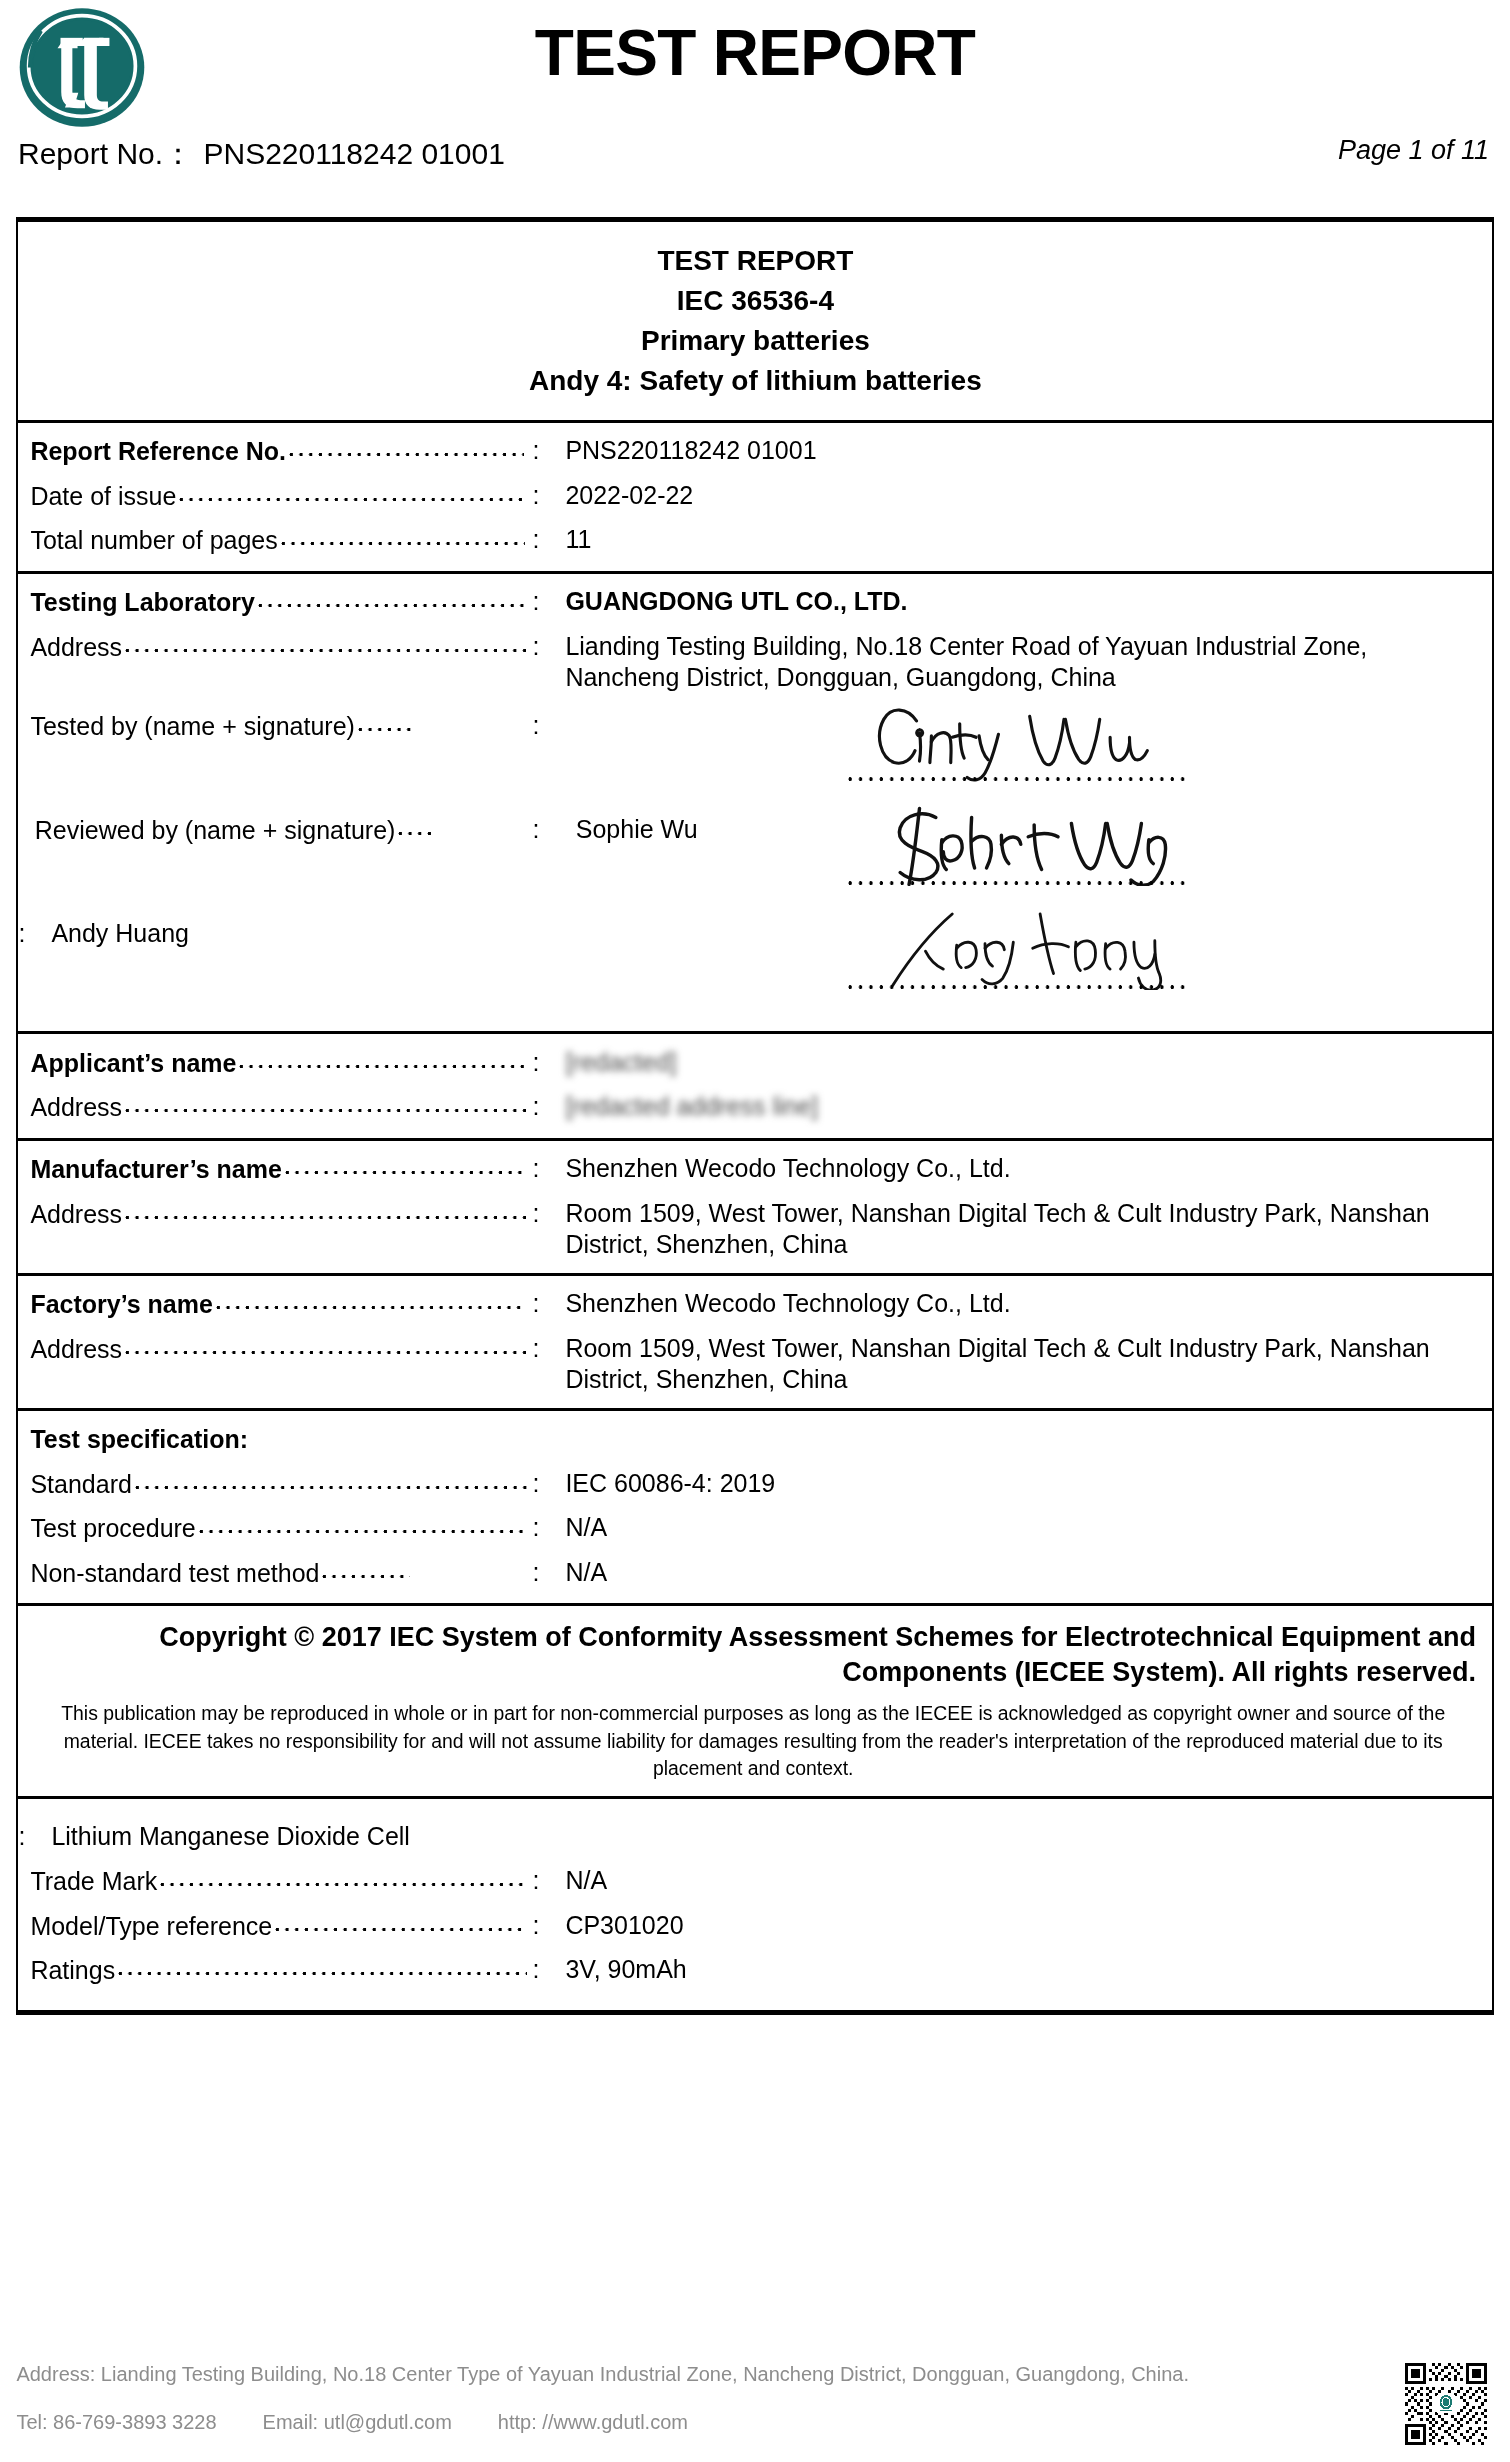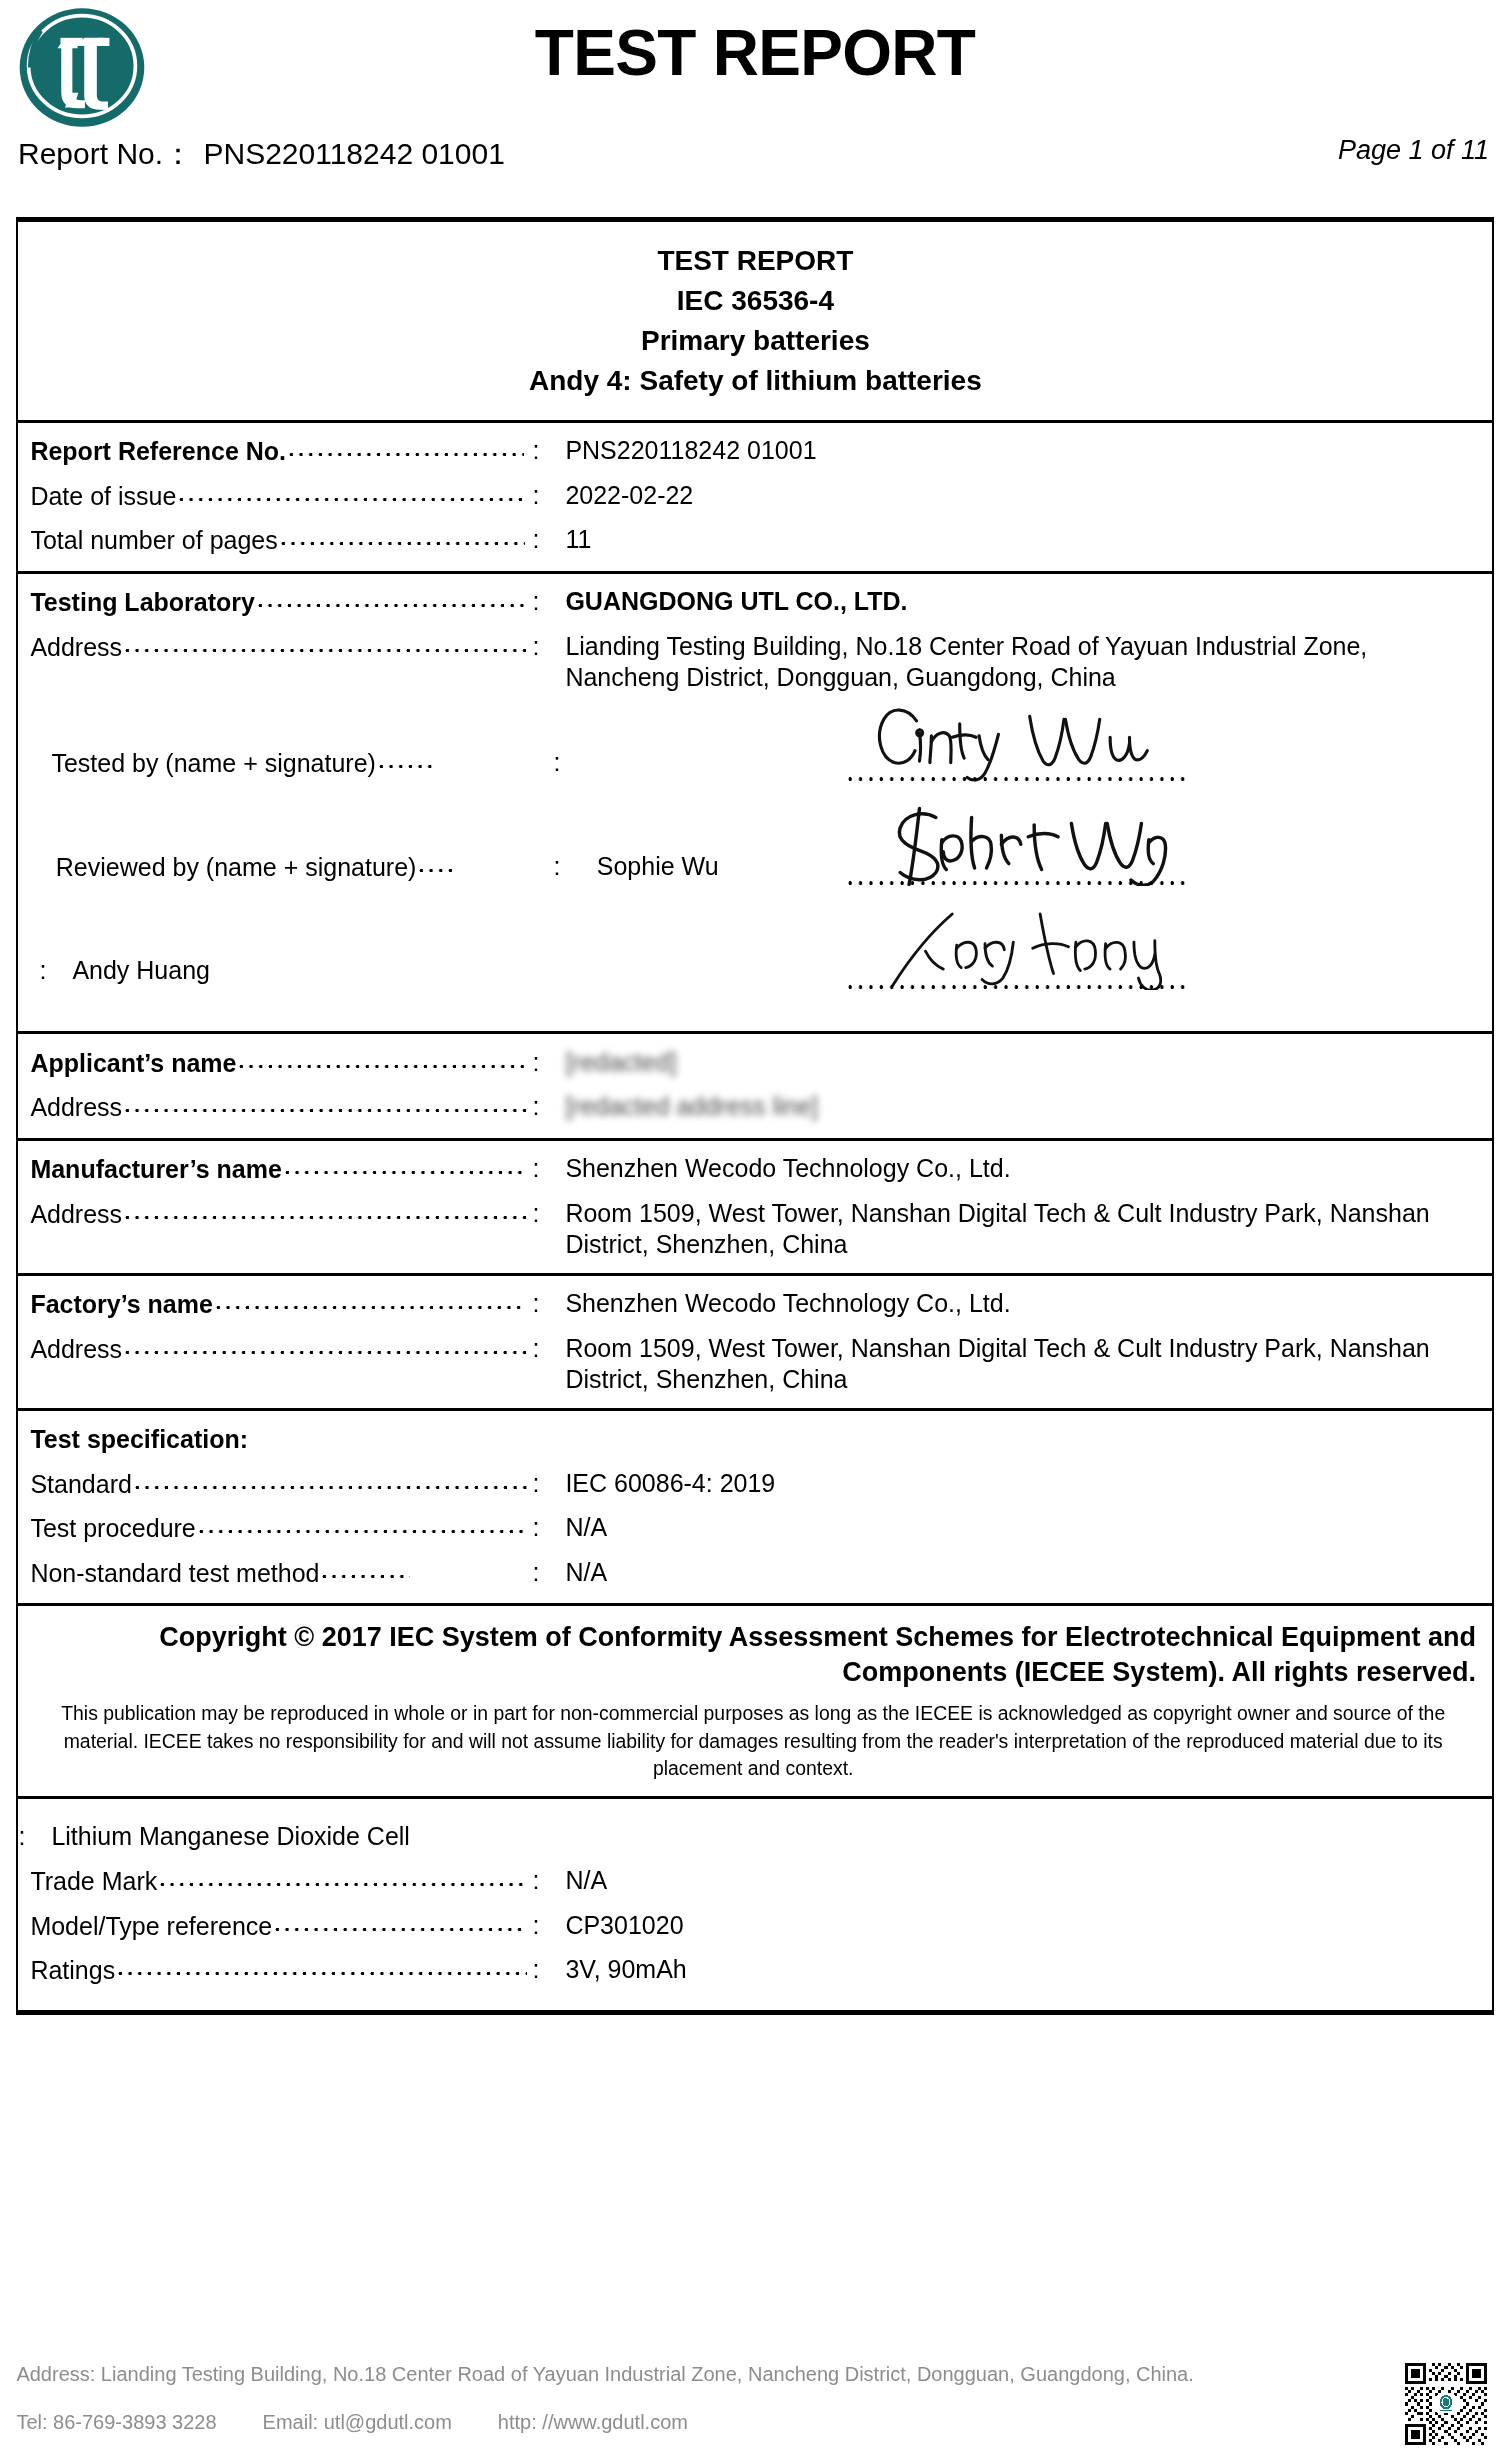--- a/index.html
+++ b/index.html
@@ -128,23 +128,22 @@
     background-image: radial-gradient(circle at 2.2px 0.78em, #000 1.6px, transparent 1.8px);
     background-size: 9.7px 1em;
     background-repeat: repeat-x;
   }
 
   
   .sig-section { padding: 12px 0 9px 0; position: relative; }
   .sig-row {
     position: relative;
     display: flex;
-    align-items: center;
+    align-items: flex-start;
     height: 104px;
-    padding-left: 21px;
   }
   .sig-row .fld-label { font-size: 25px; }
   .sig-wrap {
     position: absolute;
     left: 830px;
     top: -16.4px;
     width: 350px;
     height: 104px;
   }
   .sig-ink {
@@ -460,21 +459,21 @@
       <div class="fld-label"><span>Ratings</span><span class="leader" style="width: 409px;"></span></div>
       <div class="fld-colon">:</div>
       <div class="fld-value">3V, 90mAh</div>
     </div>
     <div class="pad-md"></div>
   </div>
 
 </div>
 
 <div class="page-footer">
-  <div class="footer-addr">Address: Lianding Testing Building, No.18 Center Road of Yayuan Industrial Zone, Nancheng District, Dongguan, Guangdong, China.</div>
+  <div class="footer-addr">Address: Lianding Testing Building, No.18 Center Type of Yayuan Industrial Zone, Nancheng District, Dongguan, Guangdong, China.</div>
   <div class="footer-contact">
     <span>Tel:</span>
     <span>86-769-3893 3228</span><span class="fc-gap"></span><span>Email:</span>
     <span>utl@gdutl.com</span><span class="fc-gap"></span><span>http:</span>
     <span>//www.gdutl.com</span>
   </div>
 
   <div class="qr">
     <svg viewBox="0 0 29 29" width="88" height="88" shape-rendering="crispEdges" aria-hidden="true">
       <rect width="29" height="29" fill="#ffffff"></rect>

